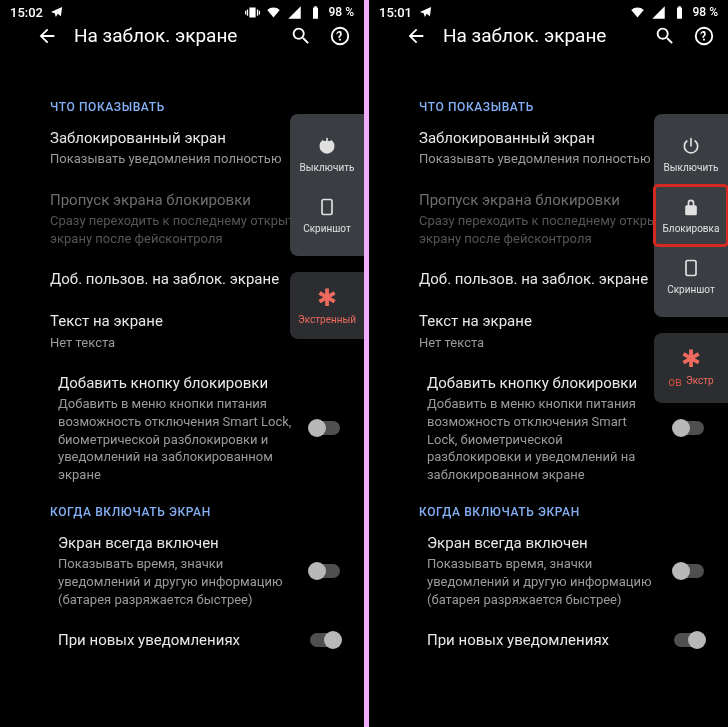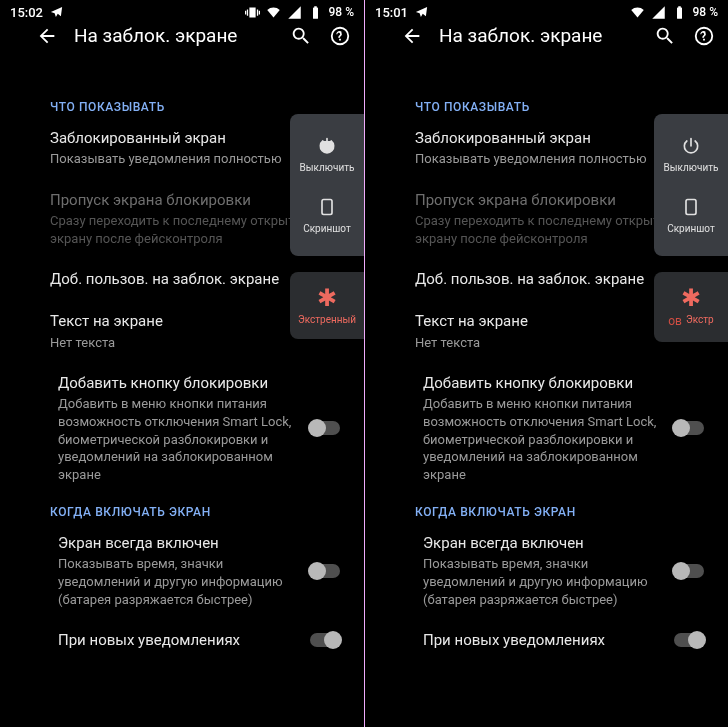--- a/index.html
+++ b/index.html
@@ -13,21 +13,21 @@
     overflow: hidden;
   }
   .pane {
     width: 364px;
     height: 727px;
     position: relative;
     background: #000;
     overflow: hidden;
     flex-shrink: 0;
   }
-  .pane + .pane { border-left: 1px solid #f0abfc; }
+  .pane + .pane { border-left: 5px solid #f0abfc; }
   
   .status-bar {
     height: 24px;
     display: flex;
     align-items: center;
     justify-content: space-between;
     padding: 0 10px;
     font-size: 13px;
     font-weight: 500;
     color: #fff;
@@ -386,20 +386,26 @@
   </div>
 
   <div class="power-menu">
     <div class="pm-group">
       <div class="pm-item">
         <svg viewBox="0 0 24 24">
             <path d="M12 3v9M7 6a8 8 0 1010 0" stroke="currentColor" stroke-width="2" fill="none" stroke-linecap="round"></path>
           </svg>
         <div class="lbl">Выключить</div>
       </div>
+      <div class="pm-item pm-highlight">
+        <svg viewBox="0 0 24 24">
+            <path fill="currentColor" d="M17 10h-1V7a4 4 0 10-8 0v3H7a2 2 0 00-2 2v8a2 2 0 002 2h10a2 2 0 002-2v-8a2 2 0 00-2-2zm-7-3a2 2 0 114 0v3h-4V7z"></path>
+          </svg>
+        <div class="lbl">Блокировка</div>
+      </div>
       <div class="pm-item">
         <svg viewBox="0 0 24 24">
             <rect x="6" y="3" width="12" height="18" rx="2" fill="none" stroke="currentColor" stroke-width="2"></rect>
           </svg>
         <div class="lbl">Скриншот</div>
       </div>
     </div>
     <div class="pm-emergency clipped">
       <div class="aster">✱</div>
       <div style="display:flex;">

